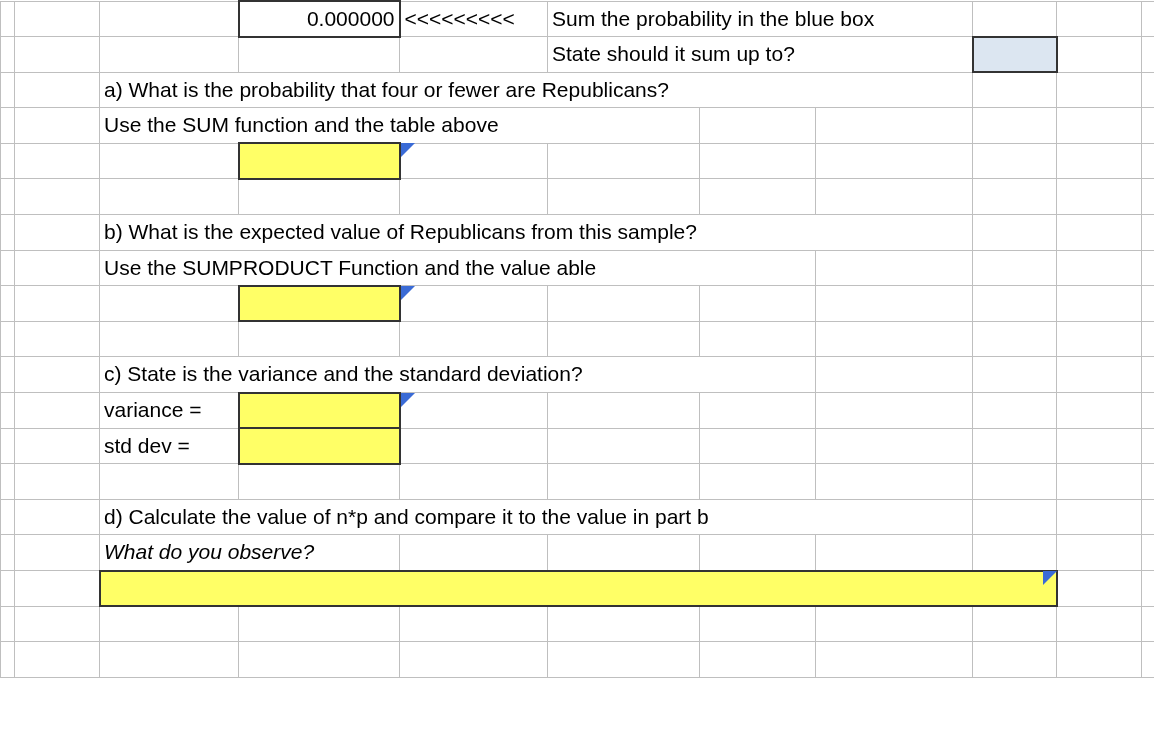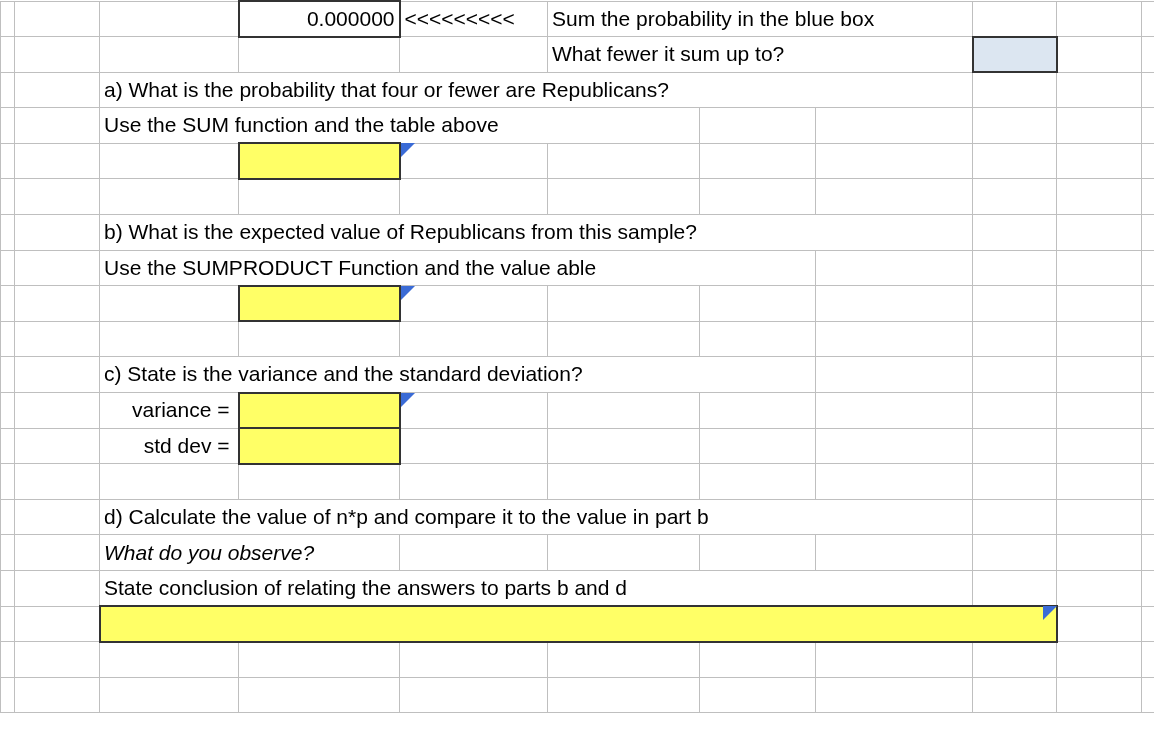--- a/index.html
+++ b/index.html
@@ -37,21 +37,21 @@
   col.cD { width: 161px; }
   col.cE { width: 148px; }
   col.cF { width: 152px; }
   col.cG { width: 116px; }
   col.cH { width: 157px; }
   col.cI { width: 84px; }
   col.cJ { width: 85px; }
   col.cK { width: 13px; }
 
   .num { text-align: right; }
-  .right { text-align: right; padding-right: 8px; }
+  .right { text-align: left; padding-right: 8px; }
   .bold { font-weight: 400; }
   .italic { font-style: italic; }
 
   .yellow { background: #ffff66; }
   .blue-fill { background: #dce6f1; }
   .thick-box { border: 2px solid #333 !important; }
   .thick-bottom { border-bottom: 2px solid #333 !important; }
 
   .marker {
     position: absolute;
@@ -105,21 +105,21 @@
     <td></td>
     <td></td>
   </tr>
 
   <tr>
     <td></td>
     <td></td>
     <td></td>
     <td></td>
     <td></td>
-    <td colspan="3">What fewer it sum up to?</td>
+    <td colspan="3">State should it sum up to?</td>
     <td class="blue-fill thick-box"></td>
     <td></td>
     <td></td>
   </tr>
 
   <tr>
     <td></td>
     <td></td>
     <td colspan="6">a) What is the probability that four or fewer are Republicans?</td>
     <td></td>
@@ -287,28 +287,20 @@
     <td></td>
     <td></td>
     <td></td>
     <td></td>
     <td></td>
     <td></td>
     <td></td>
   </tr>
 
 
-  <tr>
-    <td></td>
-    <td></td>
-    <td colspan="6" class="bold">State conclusion of relating the answers to parts b and d</td>
-    <td></td>
-    <td></td>
-    <td></td>
-  </tr>
 
   <tr>
     <td></td>
     <td></td>
     <td colspan="7" class="yellow thick-box">
             <span class="marker-inside"></span>
           </td>
     <td></td>
     <td></td>
   </tr>

